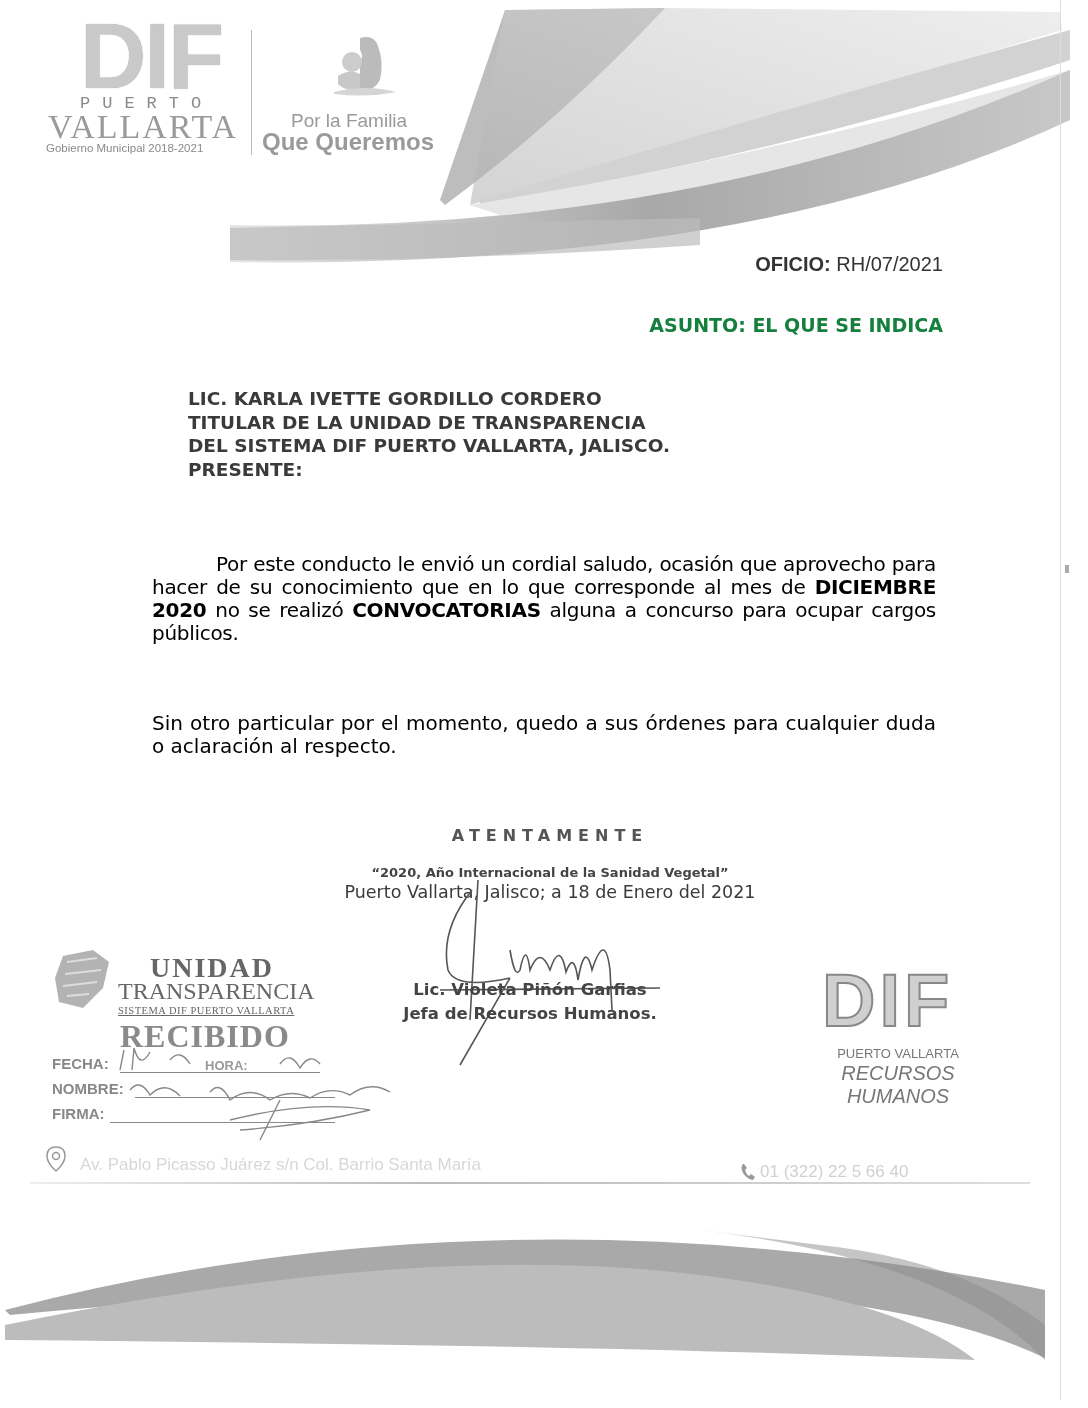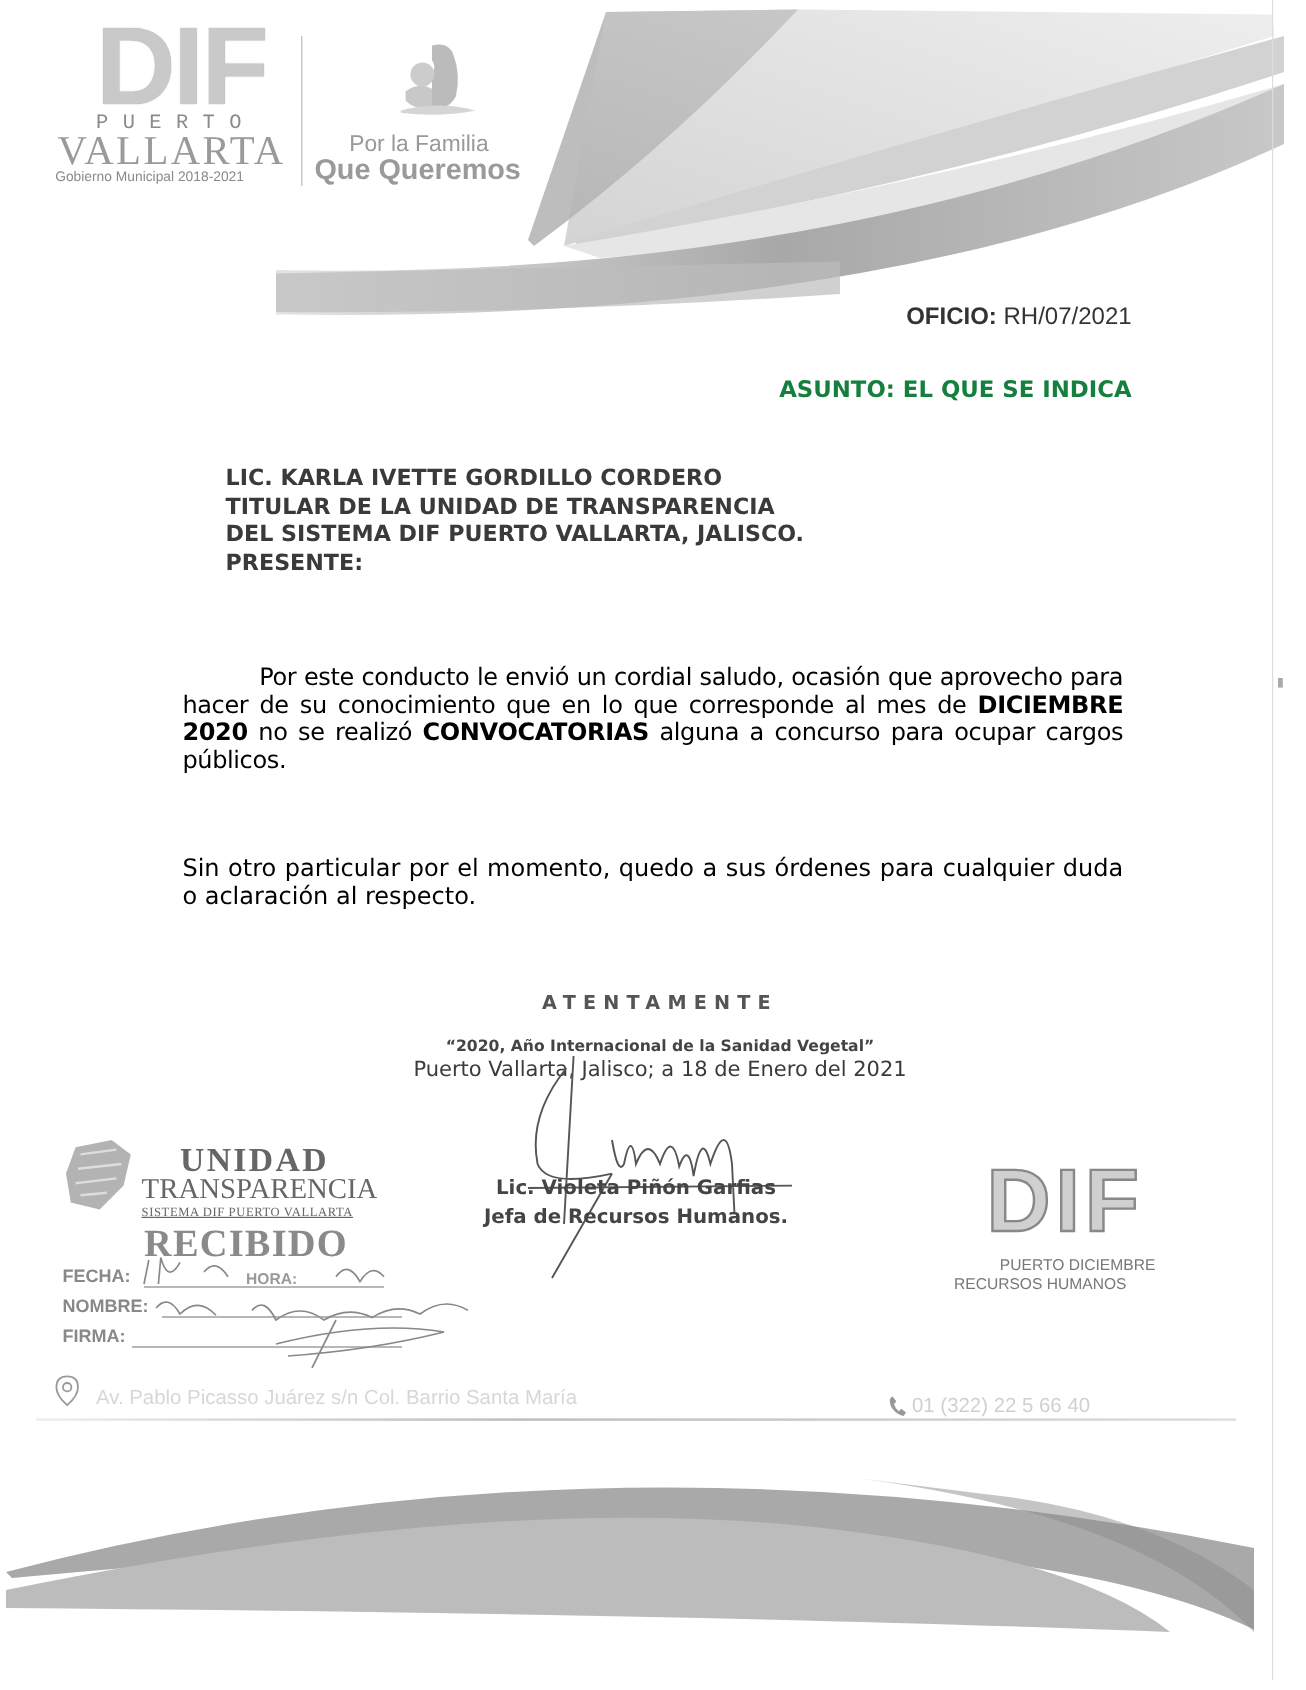--- a/index.html
+++ b/index.html
@@ -37,21 +37,21 @@
   .stamp-sub { left:118px; top:978px; font-family:"Liberation Serif", serif; font-size:24px; color:#666; }
   .stamp-org { left:118px; top:1005px; font-family:"Liberation Serif", serif; font-size:10.5px; color:#666; text-decoration:underline; letter-spacing:0.5px; }
   .stamp-rec { left:120px; top:1018px; font-family:"Liberation Serif", serif; font-weight:bold; font-size:32px; color:#8a8a8a; letter-spacing:1px; }
   .stamp-field { left:52px; font-family:"Liberation Sans", sans-serif; font-weight:bold; font-size:15px; color:#888; }
   .stamp-hora { left:205px; top:1058px; font-family:"Liberation Sans", sans-serif; font-weight:bold; font-size:13px; color:#999; }
   .stamp-line { height:1px; background:#888; }
   .stamp-emblem { left:53px; top:948px; width:60px; height:62px; }
   
   .rh-dif { left:822px; top:966px; font-family:"Liberation Sans", sans-serif; font-weight:bold; font-size:74px; line-height:70px; color:#d0d0d0; letter-spacing:4px; -webkit-text-stroke:2px #888; }
   .rh-pv { left:808px; top:1046px; width:180px; text-align:center; font-family:"Liberation Sans", sans-serif; font-size:13px; color:#777; }
-  .rh-rh { left:795px; top:1062px; width:206px; font-family:"Liberation Sans", sans-serif; font-size:13px; color:#777; }
+  .rh-rh { left:795px; top:1062px; width:206px; text-align:center; font-family:"Liberation Sans", sans-serif; font-size:20px; color:#777;font-style:italic; }
   
   .foot-addr { left:80px; top:1155px; font-family:"Liberation Sans", sans-serif; font-size:17px; color:#d7d7d7; }
   .foot-tel { left:760px; top:1162px; font-family:"Liberation Sans", sans-serif; font-size:17px; color:#d0d0d0; }
   .pin-icon { left:45px; top:1145px; width:22px; height:28px; }
   .phone-icon { left:740px; top:1163px; width:16px; height:18px; }
   .foot-line { left:30px; top:1182px; width:1000px; height:2px; background:linear-gradient(90deg,#eee,#bbb 40%,#ddd); }
   #foot-svg { left:0; top:1200px; width:1088px; height:208px; }
   .right-edge { left:1060px; top:0; width:1px; height:1400px; background:#ddd; }
   .speck { width:4px; height:8px; background:#aaa; }
 </style>
@@ -143,21 +143,21 @@
 <div class="abs stamp-line" style="left:120px; top:1072px; width:200px;"></div>
 <div class="abs stamp-field" style="top:1080px;">NOMBRE:</div>
 <div class="abs stamp-line" style="left:135px; top:1097px; width:200px;"></div>
 <div class="abs stamp-field" style="top:1105px;">FIRMA:</div>
 <div class="abs stamp-line" style="left:110px; top:1122px; width:225px;"></div>
 <svg class="abs" style="left:110px; top:1040px; width:300px; height:100px;" viewBox="0 0 300 100">
   <path d="M10 30 L14 10 M22 30 L24 8 Q30 30 40 12 M60 20 Q70 8 80 24 M170 24 Q180 10 190 28 Q200 12 210 24 M20 50 Q30 38 40 55 Q55 40 70 56 M100 52 Q110 40 120 60 Q140 45 160 60 Q180 48 200 58 Q220 45 240 55 Q260 40 280 52 M120 80 Q200 60 260 70 Q200 85 130 90 M170 60 L150 100" fill="none" stroke="#888" stroke-width="1.4"></path>
 </svg>
 
 <div class="abs rh-dif">DIF</div>
-<div class="abs rh-pv">PUERTO DICIEMBRE</div>
+<div class="abs rh-pv">PUERTO VALLARTA</div>
 <div class="abs rh-rh">RECURSOS HUMANOS</div>
 
 <svg class="abs pin-icon" viewBox="0 0 22 28">
   <path d="M11 2 Q20 2 20 11 Q20 18 11 26 Q2 18 2 11 Q2 2 11 2 Z" fill="none" stroke="#999" stroke-width="1.5"></path>
   <circle cx="11" cy="11" r="3.5" fill="none" stroke="#999" stroke-width="1.5"></circle>
 </svg>
 <div class="abs foot-addr">Av. Pablo Picasso Juárez s/n Col. Barrio Santa María</div>
 <svg class="abs phone-icon" viewBox="0 0 16 18">
   <path d="M3 1 Q0 4 3 10 Q7 16 13 17 L15 14 L11 11 L9 13 Q6 11 5 7 L7 5 L4 1 Z" fill="#999"></path>
 </svg>

